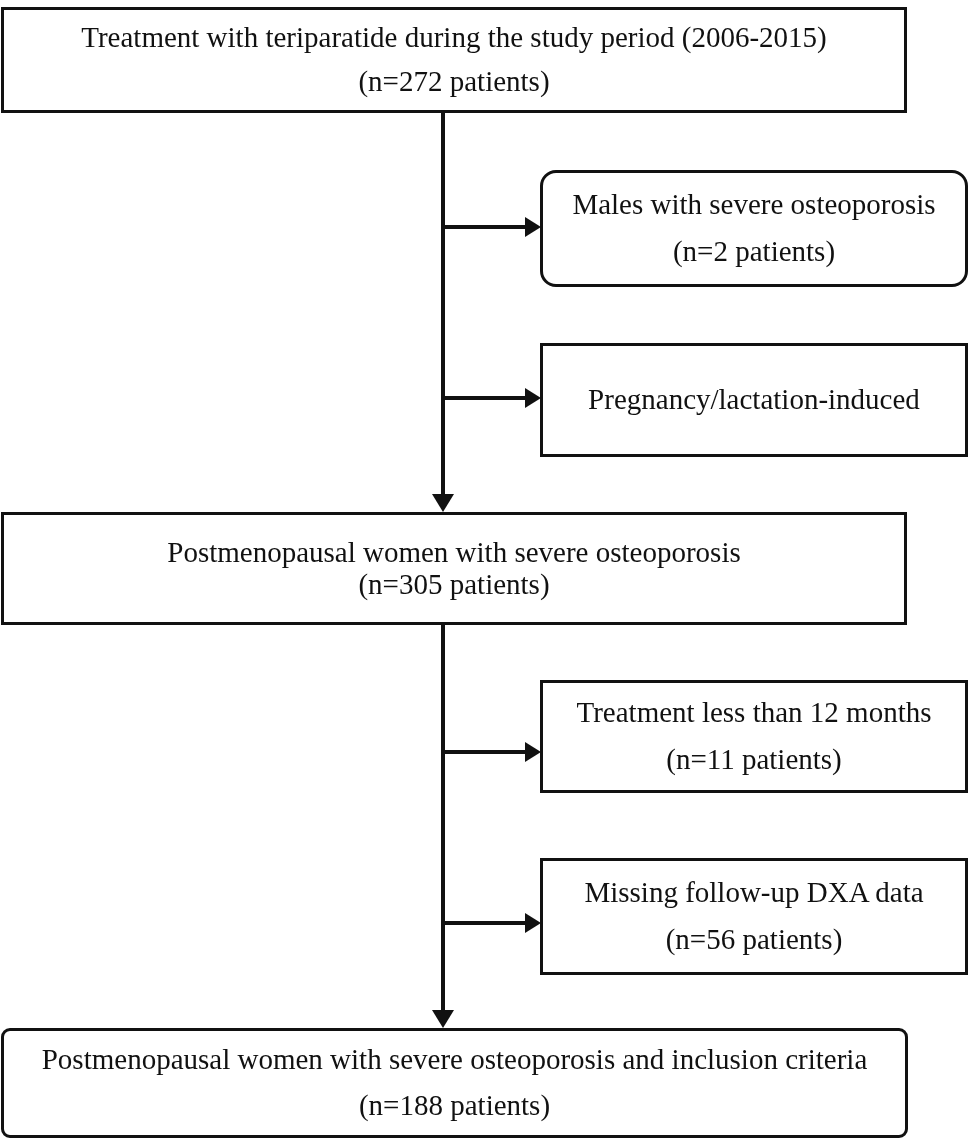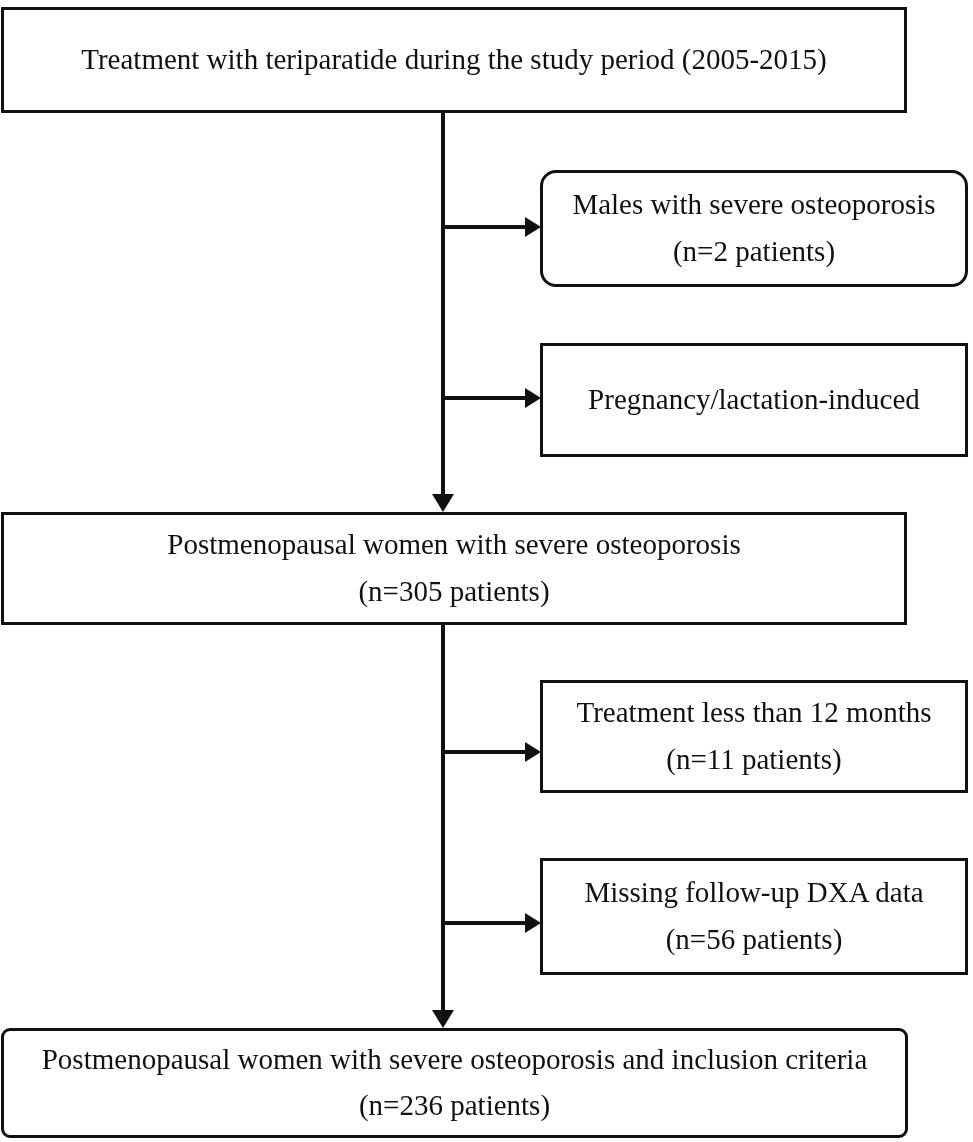--- a/index.html
+++ b/index.html
@@ -22,21 +22,21 @@
     justify-content: space-evenly;
     align-items: center;
     text-align: center;
     font-size: 29px;
     line-height: 1.1;
   }
   .fbox span { display: block; white-space: nowrap; }
 
   
   #box-treated        { left: 1px;   top: 7px;    width: 906px; height: 106px; }
-  #box-postmenopausal { left: 1px;   top: 512px;  width: 906px; height: 113px; }
+  #box-postmenopausal { left: 1px;   top: 512px;  width: 906px; height: 113px; justify-content: center; }
   #box-final          { left: 1px;   top: 1028px; width: 907px; height: 110px; border-radius: 9px; }
 
   
   #box-males          { left: 540px; top: 170px;  width: 428px; height: 117px; border-radius: 16px; }
   #box-pregnancy      { left: 540px; top: 343px;  width: 428px; height: 114px; align-items: center; }
   #box-short          { left: 540px; top: 680px;  width: 428px; height: 113px; text-align: right; }
   #box-dxa            { left: 540px; top: 850px;  width: 428px; height: 117px; margin-top: 8px; }
 
   
   .vline, .hline { position: absolute; background: #111111; }
@@ -69,21 +69,22 @@
   #ah-preg  { top: 388px; }
   #ah-short { top: 742px; }
   #ah-dxa   { top: 913px; }
 </style>
 </head>
 <body>
 
 <div id="canvas">
 
   <div class="fbox" id="box-treated">
-    <span>Treatment with teriparatide during the study period (2005-2015)</span>
+    <span>Treatment with teriparatide during the study period (2006-2015)</span>
+    <span>(n=272 patients)</span>
   </div>
 
   <div class="vline" id="vline-1"></div>
   <div class="ah ah-down" id="ah-mid"></div>
 
   <div class="hline" id="hline-males"></div>
   <div class="ah ah-right" id="ah-males"></div>
   <div class="fbox" id="box-males">
     <span>Males with severe osteoporosis</span>
     <span>(n=2 patients)</span>
@@ -112,16 +113,16 @@
 
   <div class="hline" id="hline-dxa"></div>
   <div class="ah ah-right" id="ah-dxa"></div>
   <div class="fbox" id="box-dxa">
     <span>Missing follow-up DXA data</span>
     <span>(n=56 patients)</span>
   </div>
 
   <div class="fbox" id="box-final">
     <span>Postmenopausal women with severe osteoporosis and inclusion criteria</span>
-    <span>(n=236 patients)</span>
+    <span>(n=188 patients)</span>
   </div>
 
 </div>
 
 </body></html>

